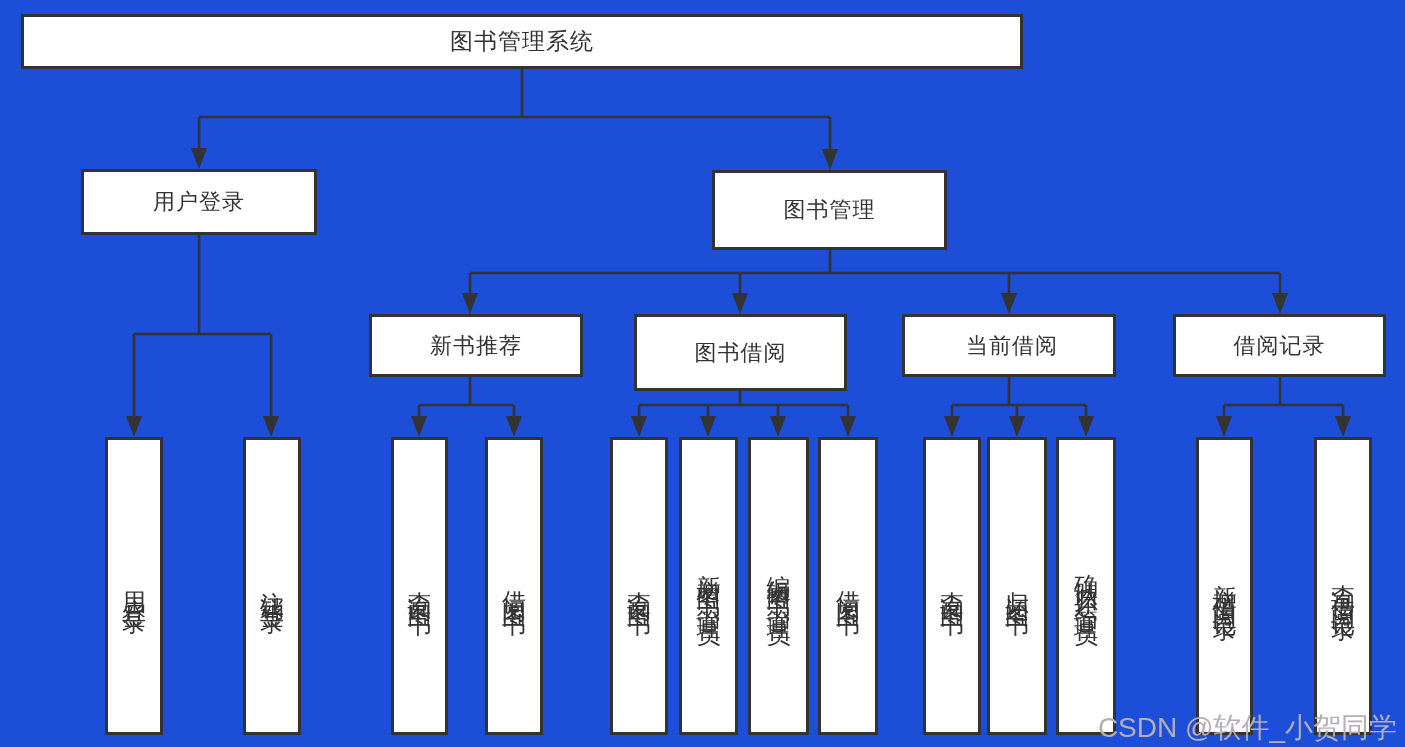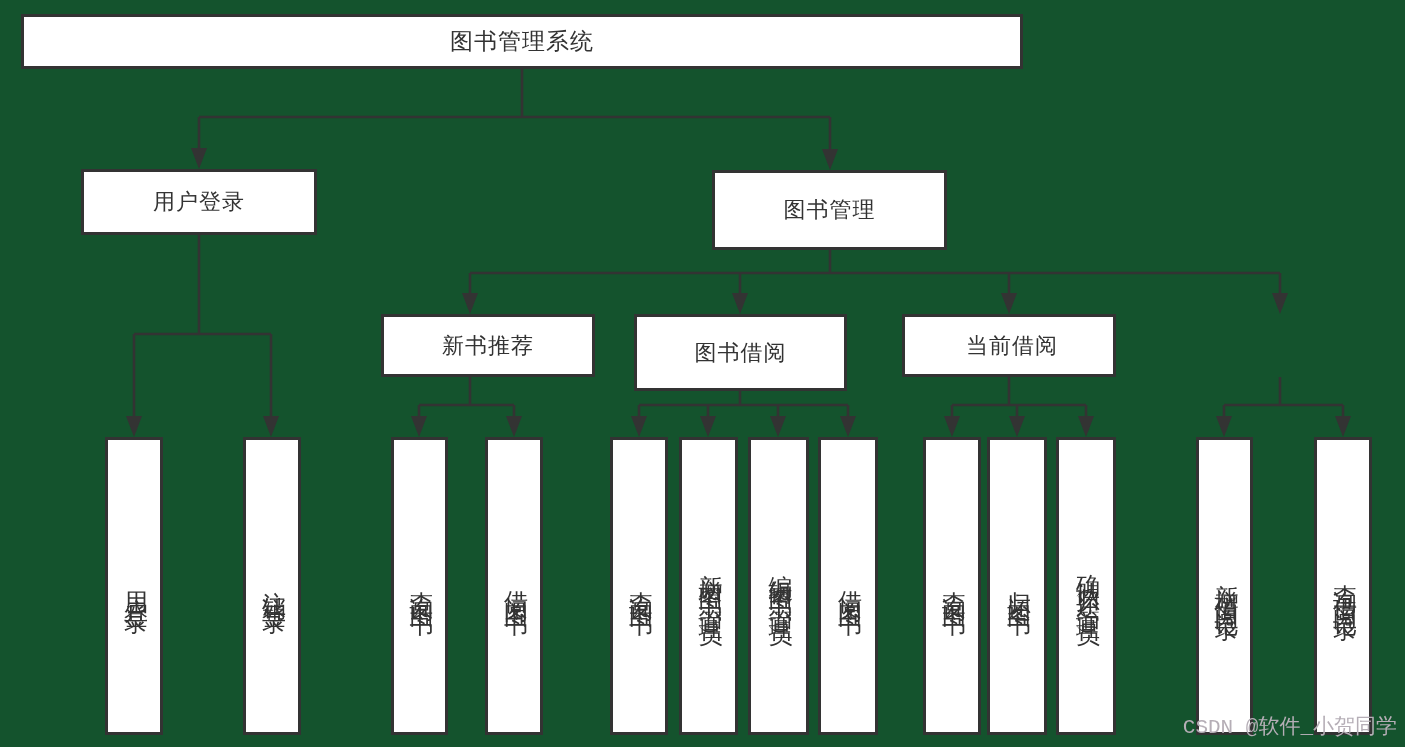--- a/index.html
+++ b/index.html
@@ -1,20 +1,20 @@
 <!DOCTYPE html>
 <html><head>
 <meta charset="utf-8">
 <style>
   html,body{margin:0;padding:0;background:#ffffff;}
   #stage{
     position:relative;
     width:1405px;height:747px;
-    background:#14532d;
-    font-family:Liberation Mono, monospace;
+    background:#1d4ed8;
+    font-family:Liberation Sans, sans-serif;
     color:#333333;
     overflow:hidden;
   }
   #wires{position:absolute;left:0;top:0;width:1405px;height:747px;}
   .node{
     position:absolute;
     box-sizing:border-box;
     background:#ffffff;
     border:3px solid #333333;
     display:flex;align-items:center;justify-content:center;
@@ -30,22 +30,22 @@
   .node.leaf .lbl{
     writing-mode:vertical-rl;
     text-orientation:mixed;
     font-size:24px;
     line-height:1;
     letter-spacing:7px;
     white-space:nowrap;
   }
   #watermark{
     position:absolute;
-    right:8px;bottom:7px;
-    font-size:21px;
+    right:8px;bottom:0;
+    font-size:28px;
     color:#b5aeb6;
     z-index:10;
     white-space:nowrap;
     margin-left:31px;
   }
 </style>
 </head>
 <body>
 
 <div id="stage">
@@ -87,28 +87,31 @@
     <span class="lbl">图书管理系统</span>
   </div>
 
   <div class="node" style="left:81px;top:169px;width:236px;height:66px;">
     <span class="lbl">用户登录</span>
   </div>
   <div class="node" style="left:712px;top:170px;width:235px;height:80px;">
     <span class="lbl">图书管理</span>
   </div>
 
-  <div class="node" style="left:381px;top:314px;width:214px;height:63px;">
+  <div class="node" style="left:369px;top:314px;width:214px;height:63px;">
     <span class="lbl">新书推荐</span>
   </div>
   <div class="node" style="left:634px;top:314px;width:213px;height:77px;">
     <span class="lbl">图书借阅</span>
   </div>
   <div class="node" style="left:902px;top:314px;width:214px;height:63px;padding-left:6px;">
     <span class="lbl">当前借阅</span>
+  </div>
+  <div class="node" style="left:1173px;top:314px;width:213px;height:63px;">
+    <span class="lbl">借阅记录</span>
   </div>
 
   <div class="node leaf" style="left:105px;top:437px;width:58px;height:298px;">
     <span class="lbl">用户登录</span>
   </div>
   <div class="node leaf" style="left:243px;top:437px;width:58px;height:298px;">
     <span class="lbl">注销登录</span>
   </div>
 
   <div class="node leaf" style="left:391px;top:437px;width:57px;height:298px;">

